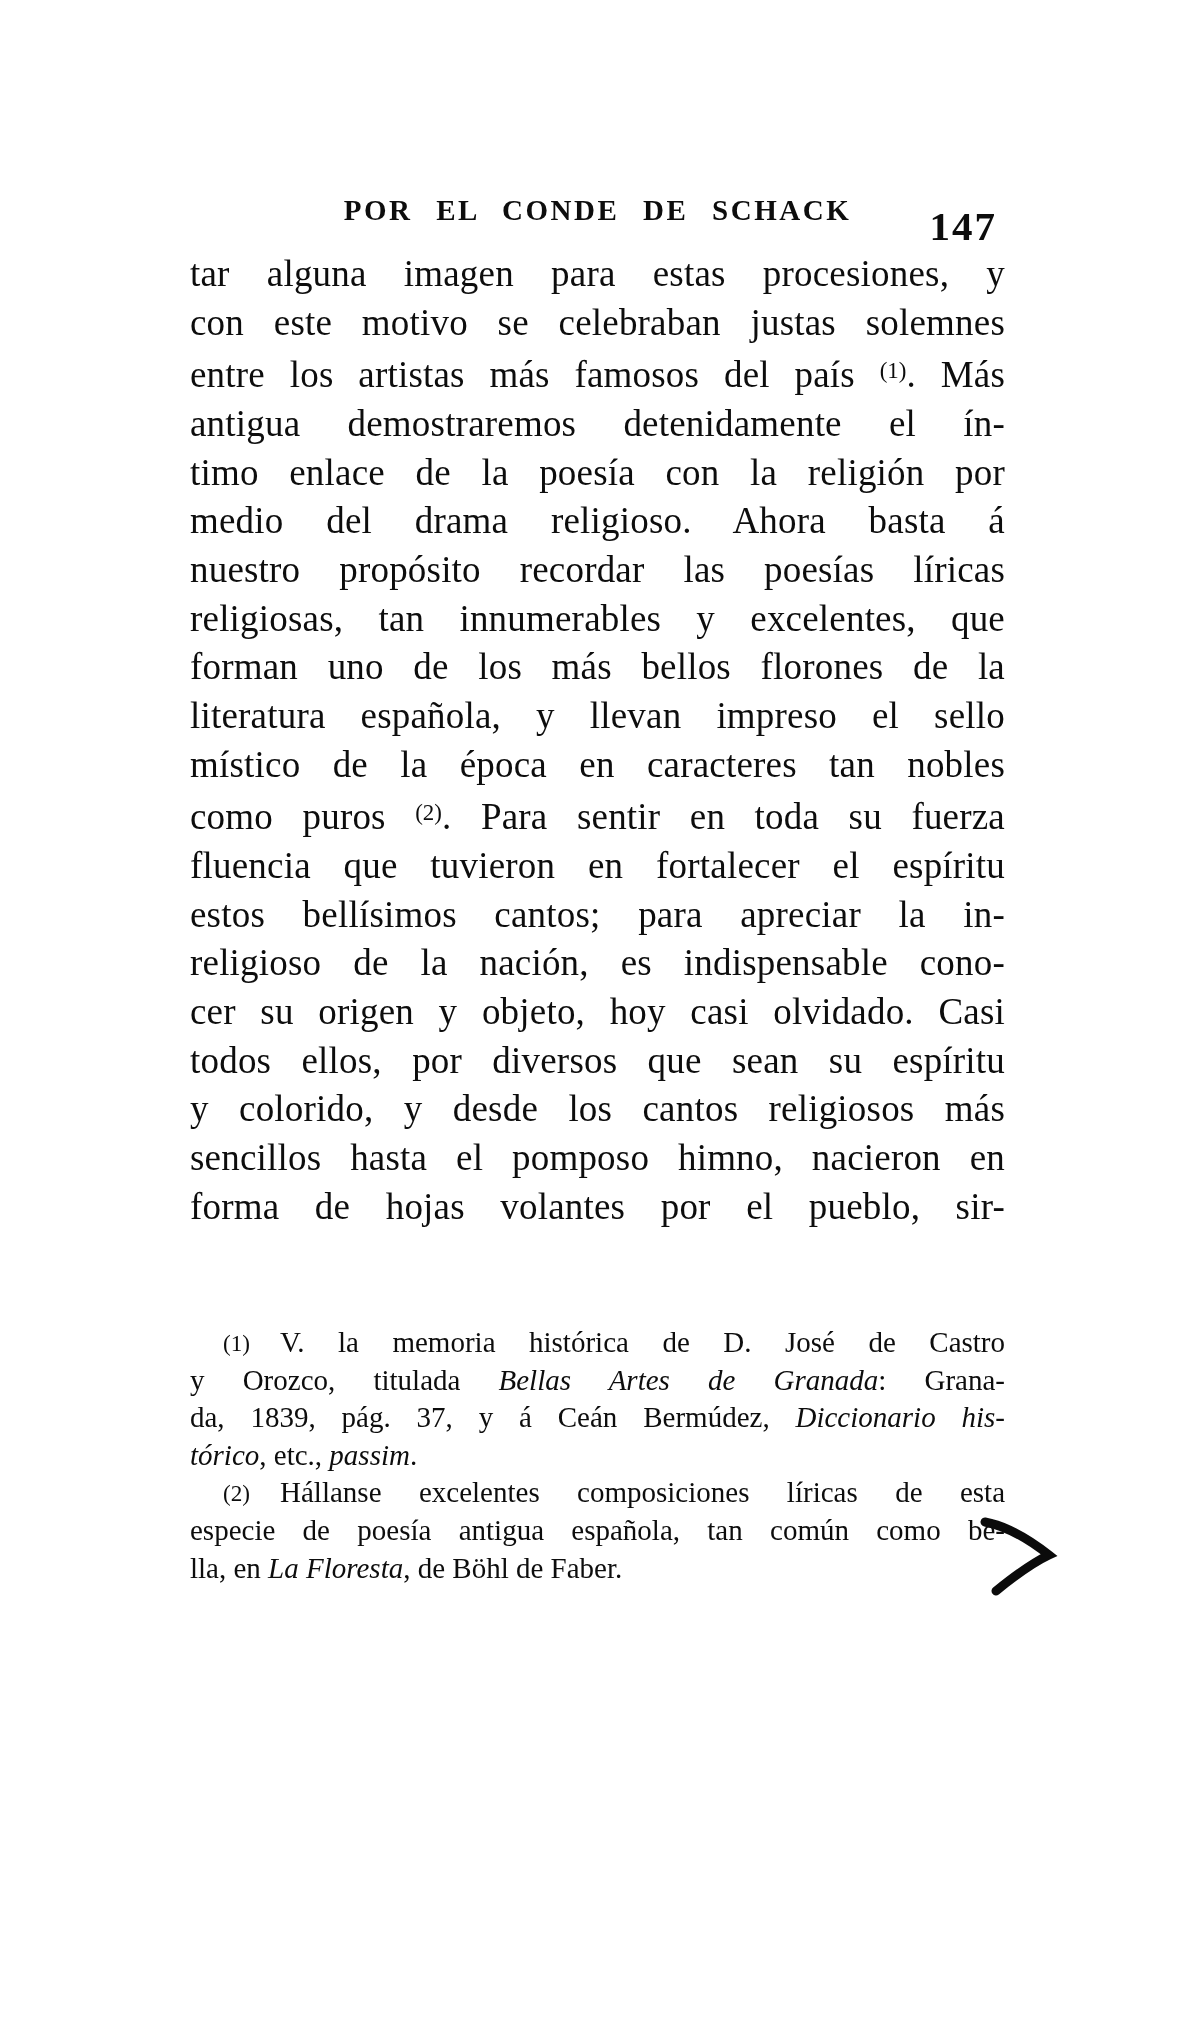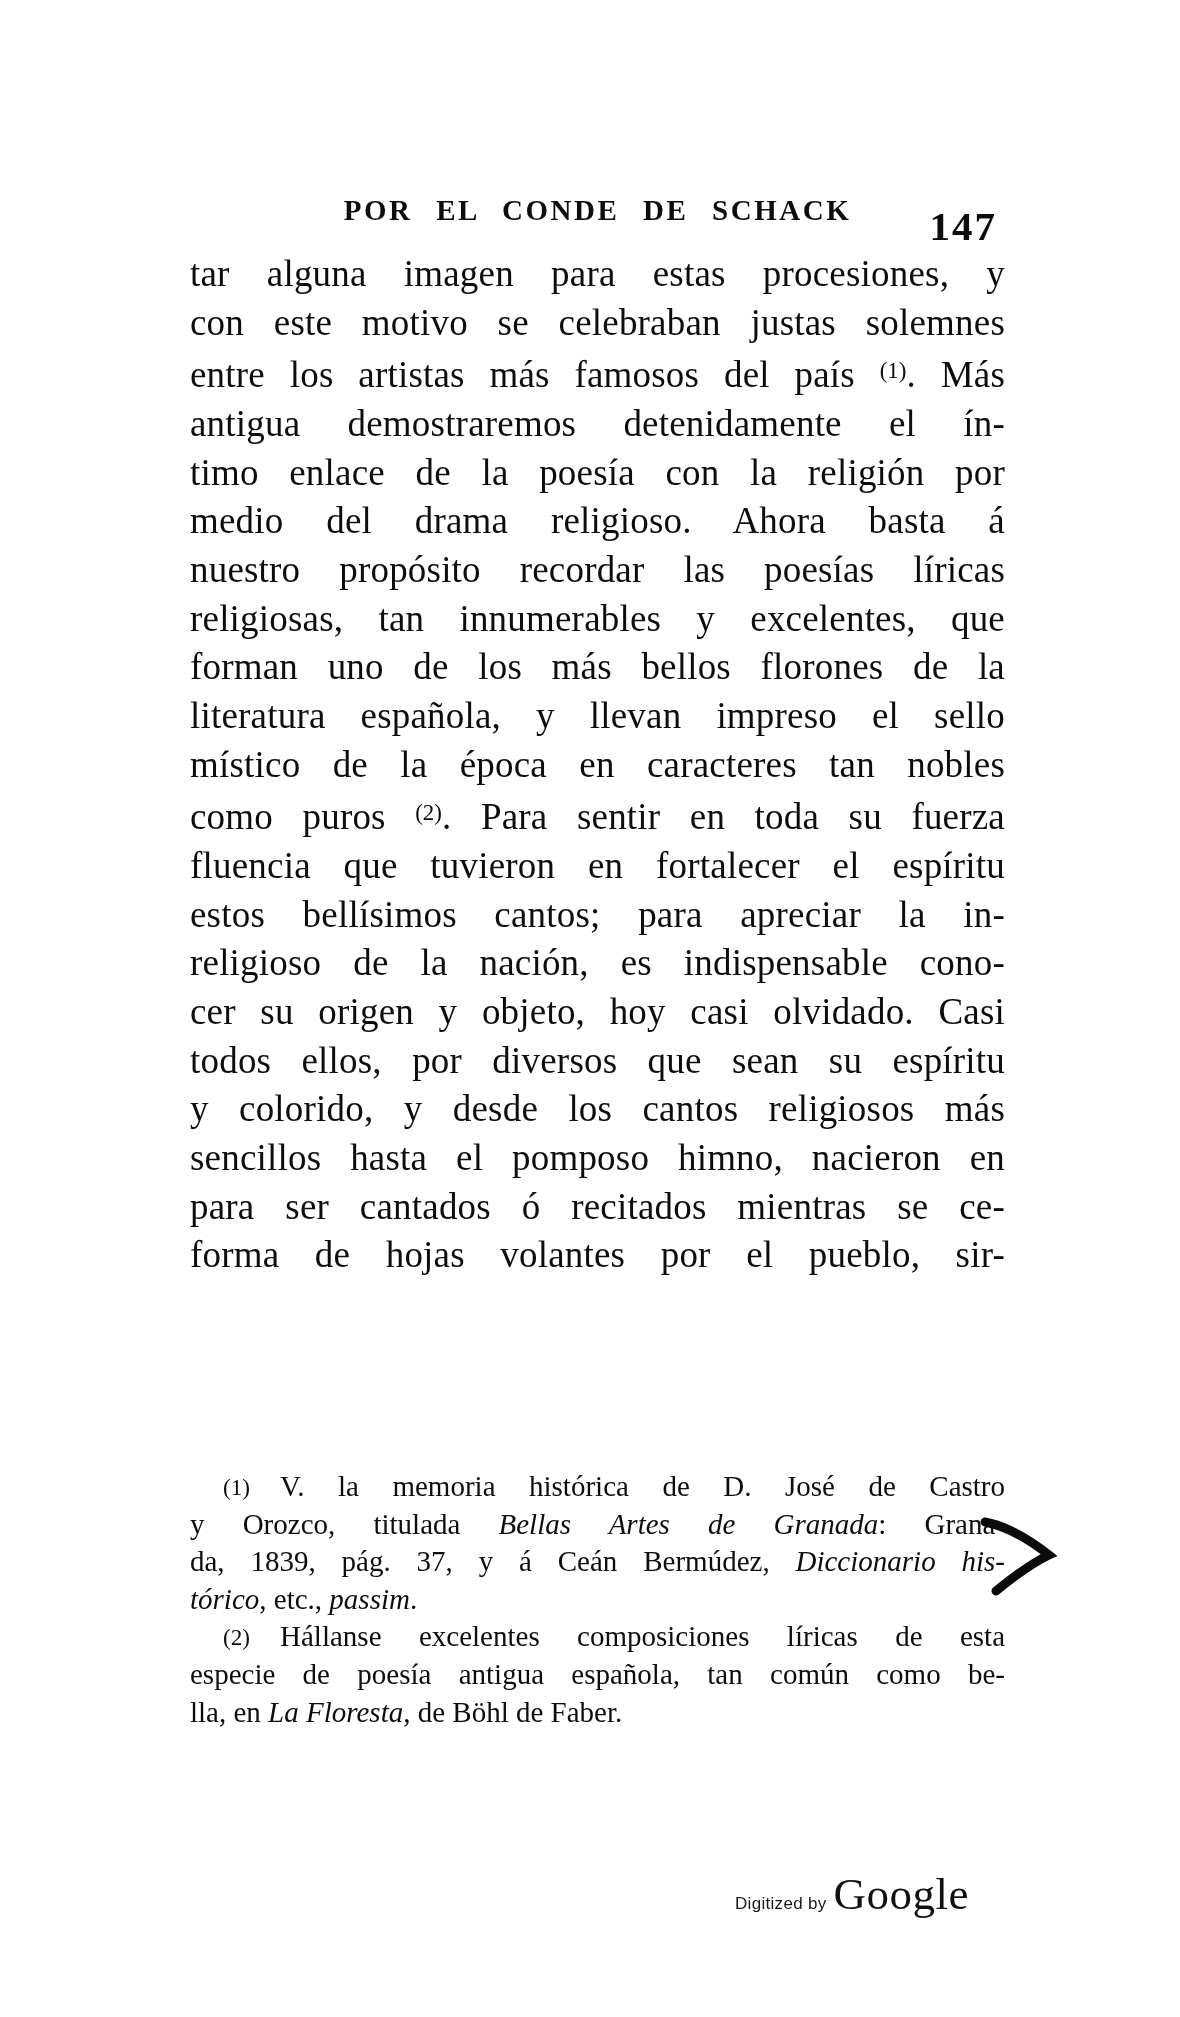--- a/index.html
+++ b/index.html
@@ -42,21 +42,21 @@
   .line {
     font-size: 37px;
     line-height: 48.7px;
     text-align: justify;
     text-align-last: justify;
     white-space: nowrap;
     letter-spacing: 0.2px;
   }
   .footnotes {
     position: absolute;
-    left: 190px; top: 1468px;
+    left: 190px; top: 1324px;
     width: 815px;
   }
   .fn-line {
     font-size: 29px;
     line-height: 37.4px;
     text-align: justify;
     text-align-last: justify;
     white-space: nowrap;
   }
   .short { text-align-last: left; }
@@ -120,36 +120,31 @@
       <div class="line">literatura española, y llevan impreso el sello</div>
       <div class="line">místico de la época en caracteres tan nobles</div>
       <div class="line"><span>como puros </span><span class="sup">(2)</span><span>. Para sentir en toda su fuerza</span></div>
       <div class="line">fluencia que tuvieron en fortalecer el espíritu</div>
       <div class="line">estos bellísimos cantos; para apreciar la in-</div>
       <div class="line">religioso de la nación, es indispensable cono-</div>
       <div class="line">cer su origen y objeto, hoy casi olvidado. Casi</div>
       <div class="line">todos ellos, por diversos que sean su espíritu</div>
       <div class="line">y colorido, y desde los cantos religiosos más</div>
       <div class="line">sencillos hasta el pomposo himno, nacieron en</div>
-      <div class="line">para ser cantados ó recitados mientras se ce-</div>
       <div class="line">forma de hojas volantes por el pueblo, sir-</div>
     </div>
 
   <div class="footnotes">
       <div class="fn-line indent"><span class="fnmark">(1)</span><span>V. la memoria histórica de D. José de Castro</span></div>
       <div class="fn-line"><span>y Orozco, titulada </span><span class="it">Bellas Artes de Granada</span><span>: Grana-</span></div>
       <div class="fn-line"><span>da, 1839, pág. 37, y á Ceán Bermúdez, </span><span class="it">Diccionario his-</span></div>
       <div class="fn-line short"><span class="it">tórico</span><span>, etc., </span><span class="it">passim</span><span>.</span></div>
       <div class="fn-line indent"><span class="fnmark">(2)</span><span>Hállanse excelentes composiciones líricas de esta</span></div>
       <div class="fn-line">especie de poesía antigua española, tan común como be-</div>
       <div class="fn-line short"><span>lla, en </span><span class="it">La Floresta</span><span>, de Böhl de Faber.</span></div>
     </div>
 
   <svg class="chevron" viewBox="0 0 82 88" fill="none" xmlns="http://www.w3.org/2000/svg">
     <path d="M5 12 C 26 16, 50 30, 69 45 C 52 53, 32 68, 16 81" stroke="#0b0b0b" stroke-width="9" stroke-linecap="round" fill="none"></path>
   </svg>
 
-  <div class="watermark">
-    <span class="digitized">Digitized by</span>
-    <span class="google">Google</span>
-  </div>
 
 </div>
 
 </body></html>

